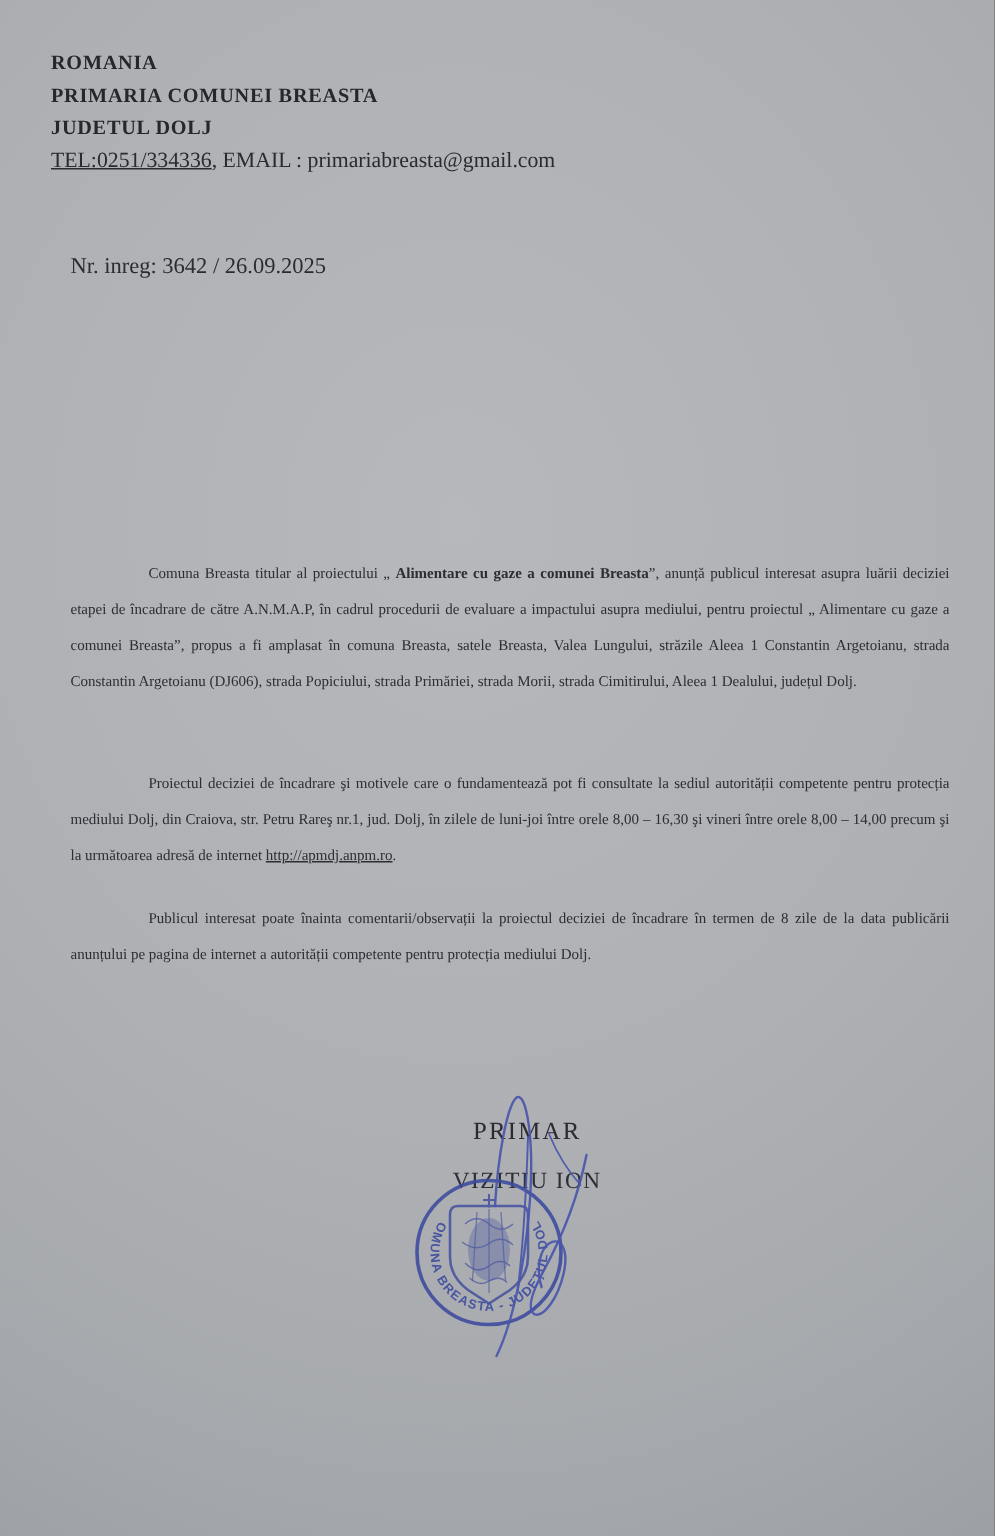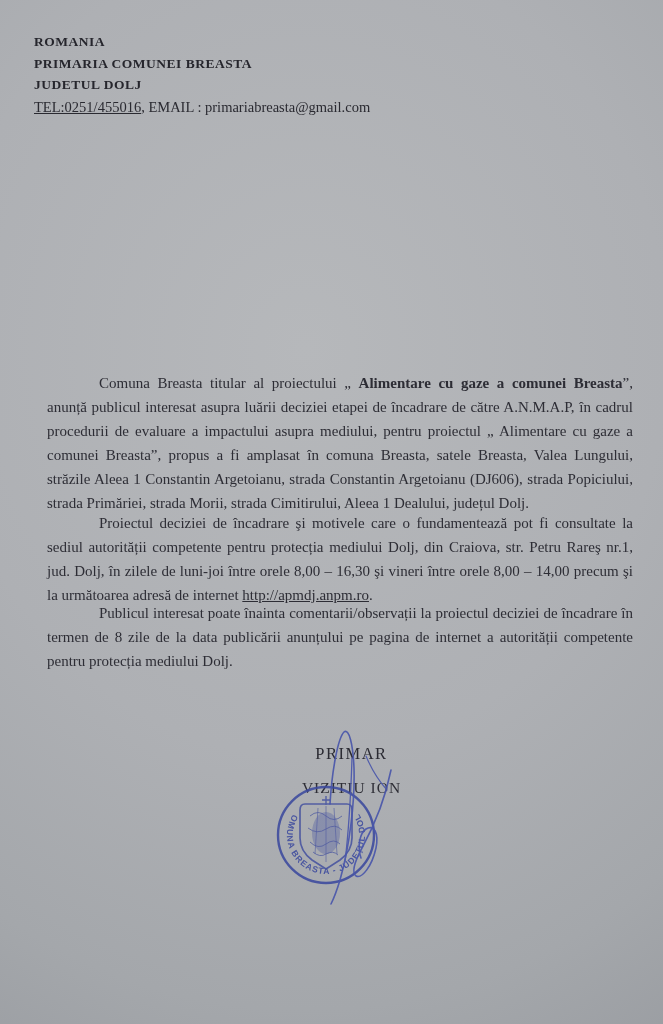--- a/index.html
+++ b/index.html
@@ -25,21 +25,21 @@
   .lh-contact .tel{text-decoration:underline;}
   .reg{position:absolute;top:170px;left:47px;font-size:15px;color:#2b2b32;}
   .doc-title{
     position:absolute;top:274px;left:0;width:100%;
     text-align:center;padding-left:38px;box-sizing:border-box;
     font-weight:bold;font-size:16px;letter-spacing:.6px;color:#27272e;
   }
   .doc-title .t2{margin-top:15px;}
   .para{
     position:absolute;left:47px;width:586px;
-    font-size:15px;line-height:24px;
+    font-size:10px;line-height:24px;
     text-align:justify;text-indent:52px;
     margin:0;color:#2d2d35;
   }
   .p1{top:371px;}
   .p2{top:511px;}
   .p3{top:601px;}
   .para b{font-weight:bold;}
   .u{text-decoration:underline;}
   .primar{
     position:absolute;top:744px;left:0;width:100%;
@@ -60,23 +60,24 @@
 </style>
 </head>
 <body>
 
 <div class="page">
 
   <div class="letterhead">
     <div class="lh-bold">ROMANIA</div>
     <div class="lh-bold">PRIMARIA COMUNEI BREASTA</div>
     <div class="lh-bold">JUDETUL DOLJ</div>
-    <div class="lh-contact"><span class="tel">TEL:0251/455016</span><span>, EMAIL : primariabreasta@gmail.com</span></div>
+    <div class="lh-contact"><span class="tel">TEL:0251/334336</span><span>, EMAIL : primariabreasta@gmail.com</span></div>
   </div>
 
+  <div class="reg">Nr. inreg: 3642 / 26.09.2025</div>
 
 
   <p class="para p1"><span>Comuna Breasta titular al proiectului „ </span><b>Alimentare cu gaze a comunei Breasta</b><span>”, anunță publicul interesat asupra luării deciziei etapei de încadrare de către A.N.M.A.P, în cadrul procedurii de evaluare a impactului asupra mediului, pentru proiectul „ Alimentare cu gaze a comunei Breasta”, propus a fi amplasat în comuna Breasta, satele Breasta, Valea Lungului, străzile Aleea 1 Constantin Argetoianu, strada Constantin Argetoianu (DJ606), strada Popiciului, strada Primăriei, strada Morii, strada Cimitirului, Aleea 1 Dealului, județul Dolj.</span></p>
 
   <p class="para p2"><span>Proiectul deciziei de încadrare şi motivele care o fundamentează pot fi consultate la sediul autorității competente pentru protecția mediului Dolj, din Craiova, str. Petru Rareş nr.1, jud. Dolj, în zilele de luni-joi între orele 8,00 – 16,30 şi vineri între orele 8,00 – 14,00 precum şi la următoarea adresă de internet </span><span class="u">http://apmdj.anpm.ro</span><span>.</span></p>
 
   <p class="para p3">Publicul interesat poate înainta comentarii/observații la proiectul deciziei de încadrare în termen de 8 zile de la data publicării anunțului pe pagina de internet a autorității competente pentru protecția mediului Dolj.</p>
 
   <div class="primar">PRIMAR</div>
   <div class="signer-name">VIZITIU ION</div>

